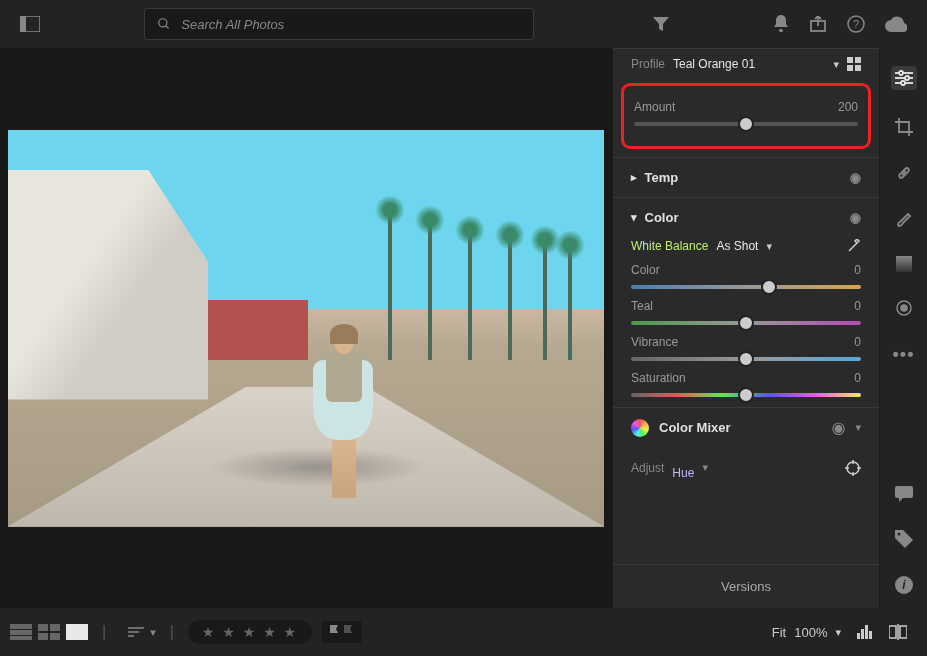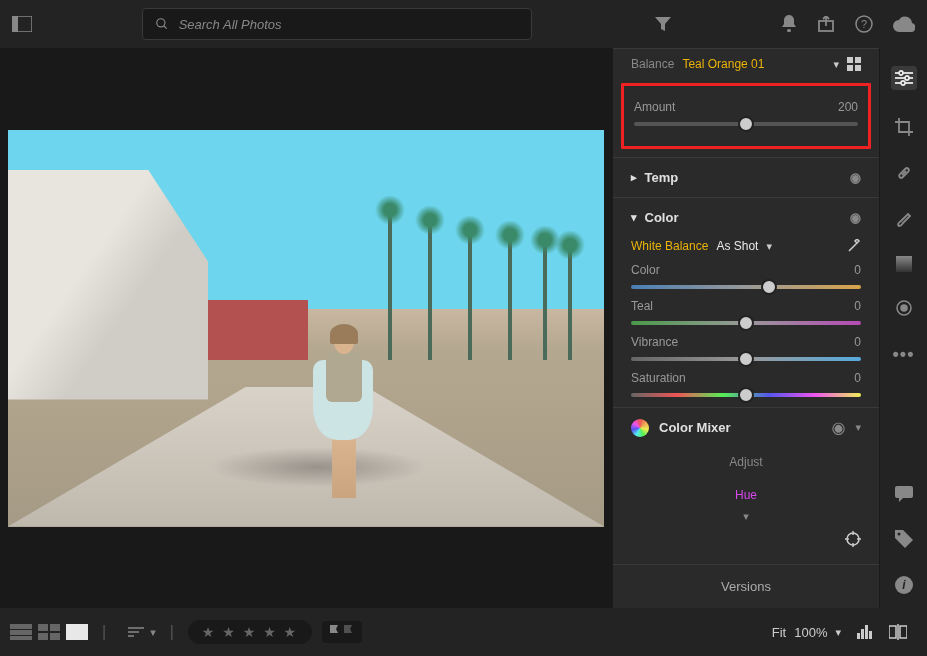--- a/index.html
+++ b/index.html
@@ -1,17 +1,17 @@
 <!DOCTYPE html>
 <html><head>
 <meta charset="utf-8">
 <style>
   * { box-sizing: border-box; margin: 0; padding: 0; }
   html, body { width: 927px; height: 656px; overflow: hidden; background: #1a1a1a; font-family: -apple-system, "Segoe UI", sans-serif; color: #ccc; }
-  .topbar { height: 48px; background: #232323; display: flex; align-items: center; padding: 0 12px; }
+  .topbar { height: 48px; background: #232323; display: flex; align-items: center; padding: 0 20px; }
   .topbar .search { margin: 0 auto; background: #191919; border: 1px solid #3a3a3a; border-radius: 4px; width: 390px; height: 32px; display: flex; align-items: center; padding: 0 12px; color: #888; font-style: italic; font-size: 13px; gap: 10px; }
   .topbar .right-icons { display: flex; align-items: center; gap: 20px; margin-left: 14px; }
   .icon { color: #888; display: inline-flex; align-items: center; justify-content: center; }
   .main { display: flex; height: 560px; }
   .canvas-area { flex: 1; background: #191919; display: flex; align-items: center; justify-content: center; position: relative; }
   .photo { width: 596px; height: 397px; background: linear-gradient(to bottom, #6dd5ed 0%, #6dd5ed 45%, #c9b7a1 45%, #b5a890 55%, #a59a85 100%); position: relative; overflow: hidden; }
   .building { position:absolute; left:0; top:40px; width:200px; height:230px; background: linear-gradient(125deg, #e8e4de 40%, #d0ccc6 60%); clip-path: polygon(0 0, 70% 0, 100% 40%, 100% 100%, 0 100%);}
   .building2 { position:absolute; left:0; top:55px; width:60px; height:100px; background: linear-gradient(120deg,#4cc6d9,#3ab0c4);}
   .house { position:absolute; left:200px; top:170px; width:100px; height:60px; background:#b35050;}
   .road { position:absolute; bottom:0; left:0; right:0; height:140px; background: linear-gradient(to top, #bfb8ad, #d8d2c8); clip-path: polygon(0 100%, 100% 100%, 60% 0%, 40% 0%);}
@@ -24,40 +24,40 @@
   .shadow { position:absolute; bottom:40px; left:200px; width:220px; height:40px; background: radial-gradient(ellipse, rgba(0,0,0,0.25), transparent 70%);}
   .palm { position:absolute; top:90px; width:4px; height:140px; background:#4a6b5a;}
   .palm::before { content:''; position:absolute; top:-14px; left:-14px; width:32px; height:28px; background: radial-gradient(circle,#3a8a6a 30%, transparent 70%);}
   .edit-panel { width: 267px; background: #2a2a2a; display: flex; flex-direction: column; border-left: 1px solid #1a1a1a; overflow-y: hidden; }
   .edit-header { display:flex; align-items:center; justify-content:space-between; padding: 16px 18px 10px; }
   .edit-header h2 { font-size: 15px; font-weight:600; color:#e8e8e8;}
   .edit-header .btns { display:flex; gap:6px;}
   .edit-header button { background:#3a3a3a; border:1px solid #4a4a4a; color:#ccc; font-size:11px; padding:4px 10px; border-radius:3px; cursor:pointer;}
   .profile-row { display:flex; align-items:center; padding: 8px 18px; gap:8px; font-size:12px; border-top:1px solid #3a3a3a;}
   .profile-row .label { color:#888;}
-  .profile-row .value { color:#eab308; flex:1;}
+  .profile-row .value { color:#e5e5e5; flex:1;}
   .grid-icon { margin-left:auto;}
-  .highlight-box { margin: 4px 8px 8px; border: 3px solid #e22; border-radius:1px; padding: 8px 10px 14px; }
+  .highlight-box { margin: 4px 8px 8px; border: 3px solid #e22; border-radius:9px; padding: 8px 10px 14px; }
   .slider-row { padding: 6px 0;}
   .slider-head { display:flex; justify-content:space-between; font-size:12px; color:#999; margin-bottom:8px;}
   .slider-track { position:relative; height:4px; background:#555; border-radius:2px;}
   .slider-track.gradient-temp { background: linear-gradient(to right,#4a7fb5,#999,#d9a34a);}
   .slider-track.gradient-tint { background: linear-gradient(to right,#4a9a4a,#999,#b54ab5);}
   .slider-track.gradient-vibrance { background: linear-gradient(to right,#666,#999,#5ad);}
   .slider-track.gradient-saturation { background: linear-gradient(to right,#666, #e55, #5e5, #55e, #e5e, #ee5);}
   .slider-thumb { position:absolute; top:50%; width:16px; height:16px; background:#ccc; border:2px solid #222; border-radius:50%; transform:translate(-50%,-50%);}
   .section { padding: 12px 18px; border-top: 1px solid #3a3a3a;}
   .section-head { display:flex; align-items:center; gap:8px; font-size:13px; font-weight:600; color:#e0e0e0;}
   .section-head .spacer {flex:1;}
   .panel-slider { padding: 6px 18px 4px;}
   .mixer-row { display:flex; align-items:center; padding: 10px 18px; gap:10px; border-top:1px solid #3a3a3a;}
   .color-circle { width:18px; height:18px; border-radius:50%; background: conic-gradient(#e55,#ea5,#ee5,#5e5,#5ee,#55e,#e5e,#e55);}
   .mixer-row .label { font-size:13px; font-weight:600; color:#e0e0e0;}
-  .adjust-row { display:flex; align-items:center; padding: 8px 18px 10px; gap:8px; font-size:12px; color:#888;flex-direction:column;}
-  .adjust-row .value { color:#d946ef;margin-top:11px;}
+  .adjust-row { display:flex; align-items:center; padding: 8px 18px 10px; gap:8px; font-size:12px; color:#888;}
+  .adjust-row .value { color:#c4b5fd;margin-top:11px;}
   .rightrail { width: 48px; background: #232323; display:flex; flex-direction:column; align-items:center; padding-top:18px; gap:28px; border-left:1px solid #1a1a1a;}
   .rightrail .rail-icon { color:#888; cursor:pointer;}
   .rightrail .active { background:#3a3a3a; padding:4px; border-radius:4px; color:#e8e8e8;}
   .rightrail .gap-push { flex:1;}
   .bottombar { height:48px; background:#232323; display:flex; align-items:center; padding: 0 10px; gap: 10px;}
   .view-btns { display:flex; gap:6px;}
   .view-btn { width:22px; height:16px; background:#555; display:inline-block;}
   .view-btn.active { background:#e8e8e8;}
   .sort { display:flex; align-items:center; gap:6px; color:#888; margin-left:8px;}
   .stars { background:#191919; border-radius:20px; padding: 4px 14px; color:#666; letter-spacing:2px; font-size:14px;}
@@ -139,21 +139,21 @@
         <div class="dress"></div>
         <div class="backpack"></div>
         <div class="head"></div>
         <div class="hair"></div>
       </div>
     </div>
   </div>
 
   <div class="edit-panel">
     <div class="profile-row">
-      <span class="label">Balance</span>
+      <span class="label">Profile</span>
       <span class="value">Teal Orange 01</span>
       <span class="chev">▾</span>
       <span class="grid-icon">
           <svg width="14" height="14" viewBox="0 0 14 14" fill="#ccc">
             <rect x="0" y="0" width="6" height="6"></rect>
             <rect x="8" y="0" width="6" height="6"></rect>
             <rect x="0" y="8" width="6" height="6"></rect>
             <rect x="8" y="8" width="6" height="6"></rect>
           </svg>
         </span>
@@ -183,21 +183,21 @@
     <div class="section" style="padding-bottom:4px">
       <div class="section-head">
         <span class="chev">▾</span>
         <span>Color</span>
         <span class="spacer"></span>
         <span style="color:#888">◉</span>
       </div>
     </div>
 
     <div class="panel-slider" style="display:flex; align-items:center; gap:8px; font-size:12px; padding-top:10px">
-      <span style="color:#eab308">White Balance</span>
+      <span style="color:#bef264">White Balance</span>
       <span style="color:#e8e8e8">As Shot</span>
       <span class="chev">▾</span>
       <span style="margin-left:auto">
           <svg width="14" height="14" viewBox="0 0 14 14" fill="none" stroke="#ccc" stroke-width="1.5">
             <path d="M2 12 L8 6 M10 4 l2-2 l-2-2 l-2 2 Z M8 6 l2-2"></path>
           </svg>
         </span>
     </div>
 
     <div class="panel-slider">

